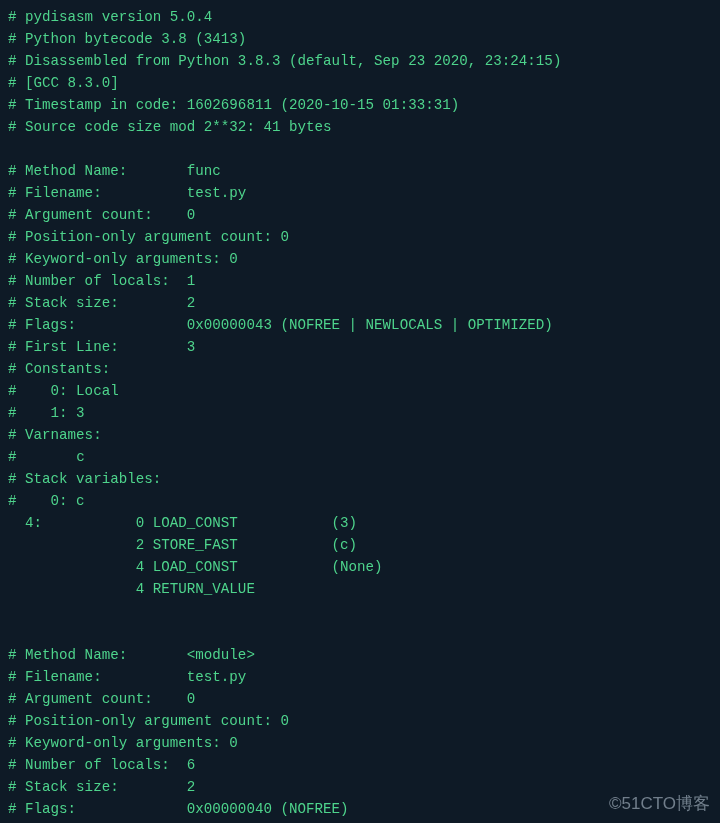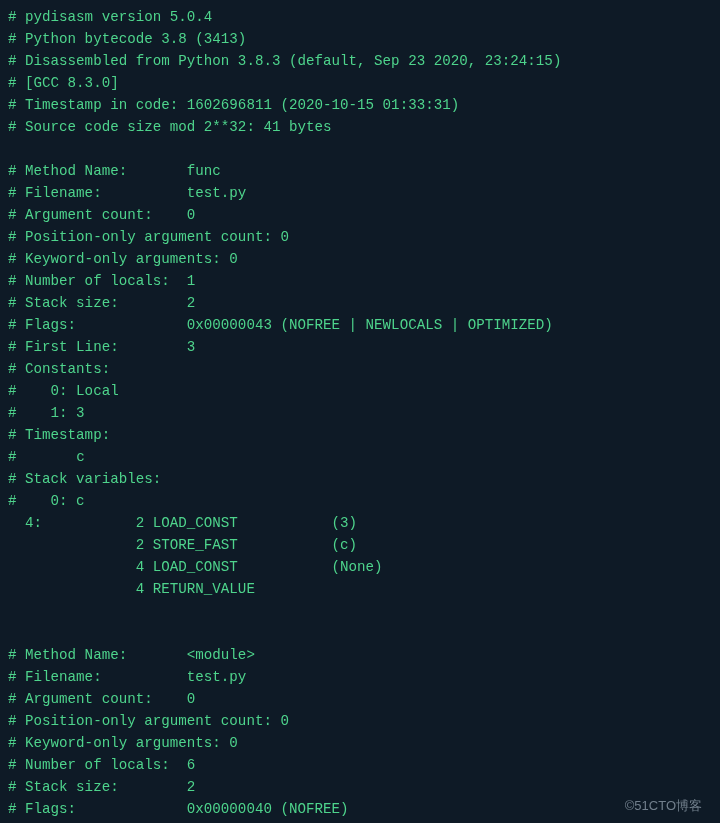--- a/index.html
+++ b/index.html
@@ -14,24 +14,24 @@
     margin: 0;
     padding: 6px 8px 8px 8px;
     font-family: "SFMono-Regular", Consolas, "Liberation Mono", Menlo, monospace;
     font-size: 14.2px;
     line-height: 22px;
     color: #4ed48c;
     white-space: pre;
   }
   .watermark {
     position: absolute;
-    right: 18px;
+    right: 10px;
     bottom: 8px;
     font-family: -apple-system, BlinkMacSystemFont, "Segoe UI", sans-serif;
-    font-size: 13px;
+    font-size: 17px;
     color: #8a98a5;
     opacity: 0.8;
   }
 </style>
 </head>
 <body>
 
 <pre class="code" id="code-block"><span># pydisasm version 5.0.4</span>
 <span># Python bytecode 3.8 (3413)</span>
 <span># Disassembled from Python 3.8.3 (default, Sep 23 2020, 23:24:15)</span>
@@ -44,25 +44,25 @@
 <span># Argument count:    0</span>
 <span># Position-only argument count: 0</span>
 <span># Keyword-only arguments: 0</span>
 <span># Number of locals:  1</span>
 <span># Stack size:        2</span>
 <span># Flags:             0x00000043 (NOFREE | NEWLOCALS | OPTIMIZED)</span>
 <span># First Line:        3</span>
 <span># Constants:</span>
 <span>#    0: Local</span>
 <span>#    1: 3</span>
-<span># Timestamp:</span>
+<span># Varnames:</span>
 <span>#	c</span>
 <span># Stack variables:</span>
 <span>#    0: c</span>
-<span>  4:           2 LOAD_CONST           (3)</span>
+<span>  4:           0 LOAD_CONST           (3)</span>
 <span>               2 STORE_FAST           (c)</span>
 <span>               4 LOAD_CONST           (None)</span>
 <span>               4 RETURN_VALUE</span>
 <span></span>
 <span></span>
 <span># Method Name:       &lt;module&gt;</span>
 <span># Filename:          test.py</span>
 <span># Argument count:    0</span>
 <span># Position-only argument count: 0</span>
 <span># Keyword-only arguments: 0</span>

